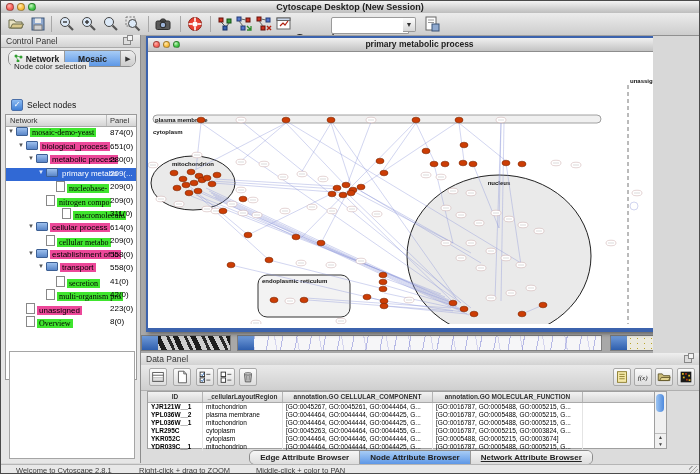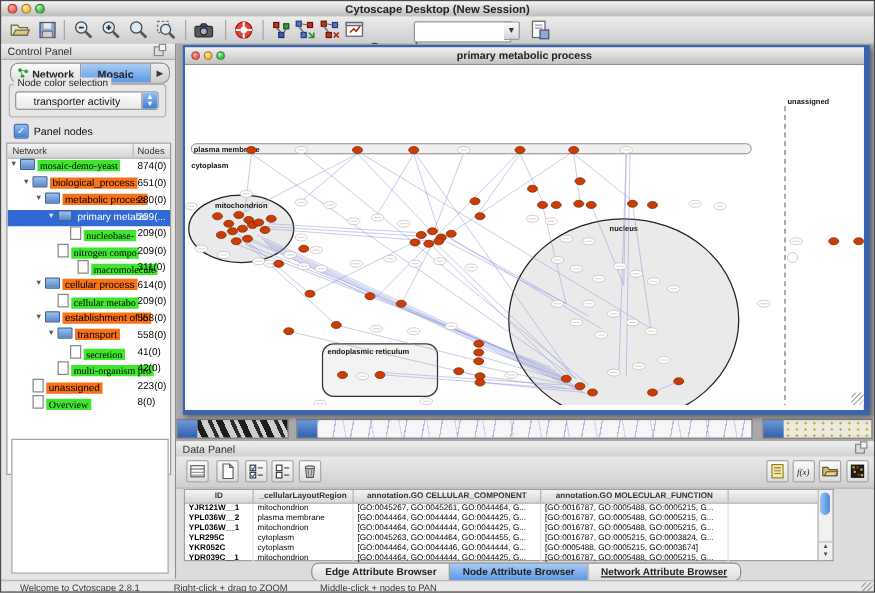--- a/index.html
+++ b/index.html
@@ -64,26 +64,26 @@
   .tree-head .div{position:absolute;left:100px;top:0;bottom:0;width:1px;background:#bbb;}
   .trow{position:relative;height:13.5px;font-size:8px;color:#000;white-space:nowrap;}
   .trow.sel{background:#3169d5;color:#fff;}
   .exp{display:inline-block;width:8px;font-size:6px;color:#555;vertical-align:2px;}
   .trow.sel .exp{color:#dce6f8;}
   .ticon{display:inline-block;vertical-align:-1px;margin-right:2px;}
   .ticon.folder{width:10px;height:7px;background:linear-gradient(#9dc0ee,#5a86c8);border:1px solid #3c5f94;border-radius:1px;}
   .ticon.file{width:7px;height:9px;background:#fff;border:1px solid #888;}
   .tlabel{padding:0 2px;}
   .tlabel.green{background:#3fe52e;font-family:Liberation Serif, serif;}
-  .tlabel.red{background:#f97316;}
+  .tlabel.red{background:#ec4899;}
   .tcount{position:absolute;left:104px;top:1px;}
   .overview-box{position:absolute;left:8px;top:316px;width:124px;height:106px;background:#fff;
     border:1px solid #a5a5a5;}
   
-  .desktop{position:absolute;left:140px;top:34px;width:560px;height:318px;background:#a8a8a8;overflow:hidden;}
+  .desktop{position:absolute;left:140px;top:34px;width:512px;height:318px;background:#a8a8a8;overflow:hidden;}
   .inner-window{position:absolute;left:5px;top:1px;width:550px;height:296px;
     border:2px solid #3c63ad;border-right-width:5px;border-bottom-width:4px;
     box-sizing:border-box;background:#fff;box-shadow:2px 2px 4px rgba(0,0,0,.4);}
   .win-titlebar{position:relative;height:13px;background:linear-gradient(#f0f0f0,#c3c3c3);
     border-bottom:1px solid #8d8d8d;}
   .win-titlebar .wt{position:absolute;left:0;right:0;top:1px;text-align:center;font-size:8.5px;font-weight:bold;color:#222;}
   .win-lights{position:absolute;left:5px;top:3px;display:flex;gap:3px;}
   .win-lights .light{width:7px;height:7px;}
   .canvas{position:relative;width:100%;height:272px;background:#fff;overflow:hidden;}
   .canvas .grip{position:absolute;right:0;bottom:0;width:10px;height:10px;
@@ -241,36 +241,30 @@
             <line x1="2" y1="2" x2="7" y2="3" stroke="#2f9e2f" stroke-width=".7"></line>
             <line x1="2" y1="2" x2="4" y2="7" stroke="#2f9e2f" stroke-width=".7"></line>
           </svg>
         <span>Network</span>
       </div>
       <div class="cp-tab sel">
         <span>Mosaic</span>
       </div>
       <div class="cp-tab-arrow">▶</div>
     </div>
-    <div class="group-box">
-      <div class="combo">
-        <span class="combo-text">transporter activity</span>
-        <span class="combo-btn">▲<br>▼</span>
-      </div>
-    </div>
     <span class="group-label" style="top:27px">Node color selection</span>
     <div class="checkbox-row">
       <span class="checkbox">✓</span>
-      <span class="checkbox-label">Panel nodes</span>
+      <span class="checkbox-label">Select nodes</span>
     </div>
     <div class="tree-box">
       <div class="tree-head">
         <span class="c1">Network</span>
         <span class="div"></span>
-        <span class="c2">Nodes</span>
+        <span class="c2">Panel</span>
       </div>
       <div id="tree-rows">
           <div class="trow" style="padding-left: 2px;"><span class="exp">▼</span><span class="ticon folder"></span><span class="tlabel green">mosaic-demo-yeast</span><span class="tcount">874(0)</span></div>
           <div class="trow" style="padding-left: 12px;"><span class="exp">▼</span><span class="ticon folder"></span><span class="tlabel red">biological_process</span><span class="tcount">651(0)</span></div>
           <div class="trow" style="padding-left: 22px;"><span class="exp">▼</span><span class="ticon folder"></span><span class="tlabel red">metabolic process</span><span class="tcount">280(0)</span></div>
           <div class="trow sel" style="padding-left: 32px;"><span class="exp">▼</span><span class="ticon folder"></span><span class="tlabel">primary metabo</span><span class="tcount">209(...</span></div>
           <div class="trow" style="padding-left: 42px;"><span class="exp"></span><span class="ticon file"></span><span class="tlabel green">nucleobase-</span><span class="tcount">209(0)</span></div>
           <div class="trow" style="padding-left: 32px;"><span class="exp"></span><span class="ticon file"></span><span class="tlabel green">nitrogen compo</span><span class="tcount">209(0)</span></div>
           <div class="trow" style="padding-left: 48px;"><span class="exp"></span><span class="ticon file"></span><span class="tlabel green">macromolecule</span><span class="tcount">311(0)</span></div>
           <div class="trow" style="padding-left: 22px;"><span class="exp">▼</span><span class="ticon folder"></span><span class="tlabel red">cellular process</span><span class="tcount">614(0)</span></div>
@@ -671,16 +665,16 @@
           <div class="dp-tab">Edge Attribute Browser</div>
           <div class="dp-tab sel">Node Attribute Browser</div>
           <div class="dp-tab">Network Attribute Browser</div>
         </div>
     </div>
   </div>
 
   <div class="status-bar">
     <span class="sb-item" style="left:15px">Welcome to Cytoscape 2.8.1</span>
     <span class="sb-item" style="left:138px">Right-click + drag to ZOOM</span>
-    <span class="sb-item" style="left:255px">Middle-click + nodes to PAN</span>
+    <span class="sb-item" style="left:255px">Middle-click + color to PAN</span>
     <span class="sb-grip"></span>
   </div>
 </div>
 
 </body></html>

